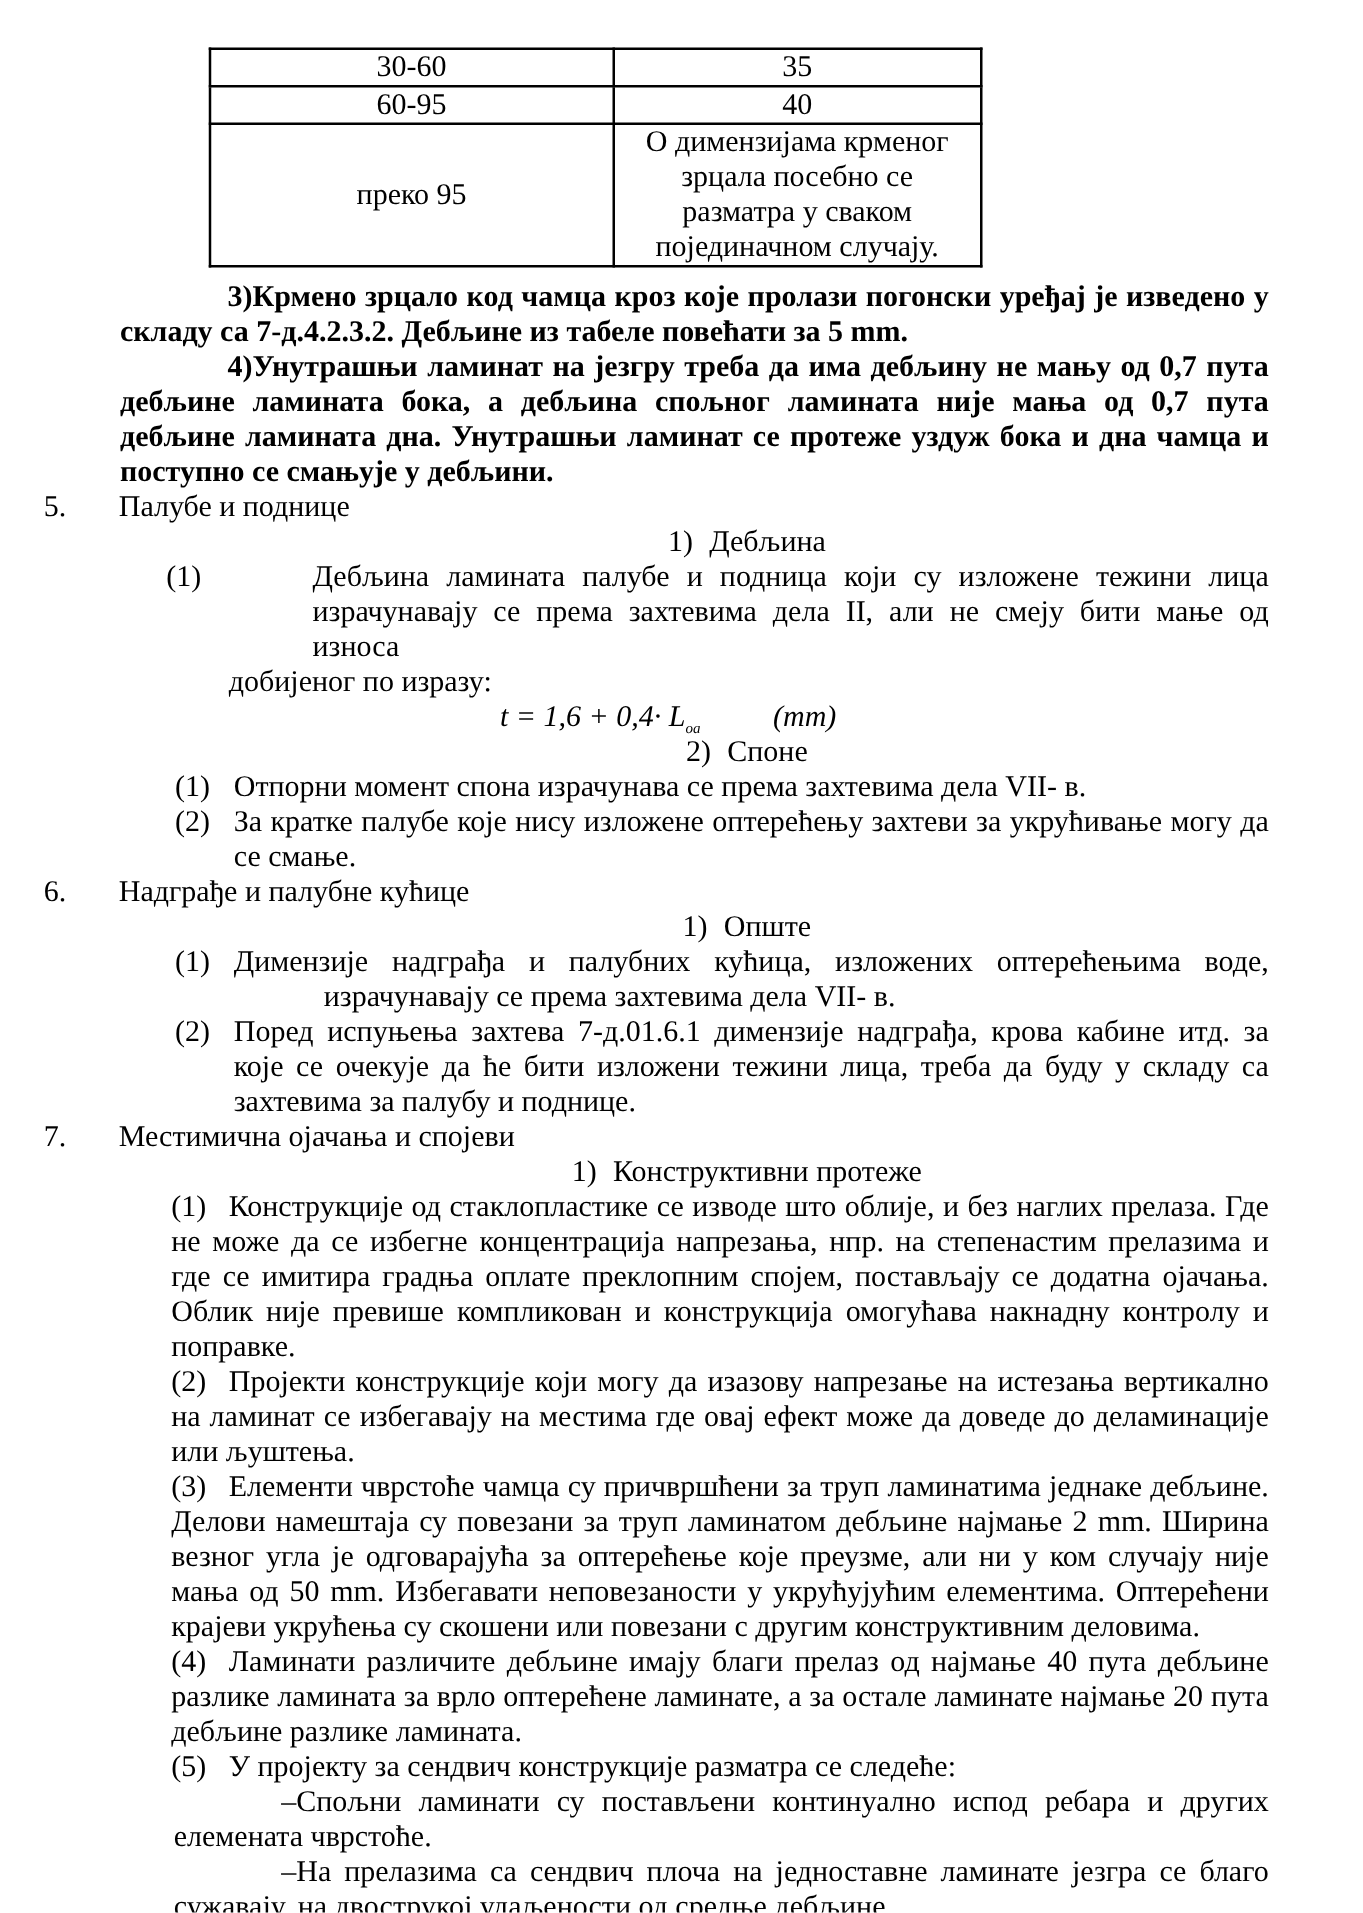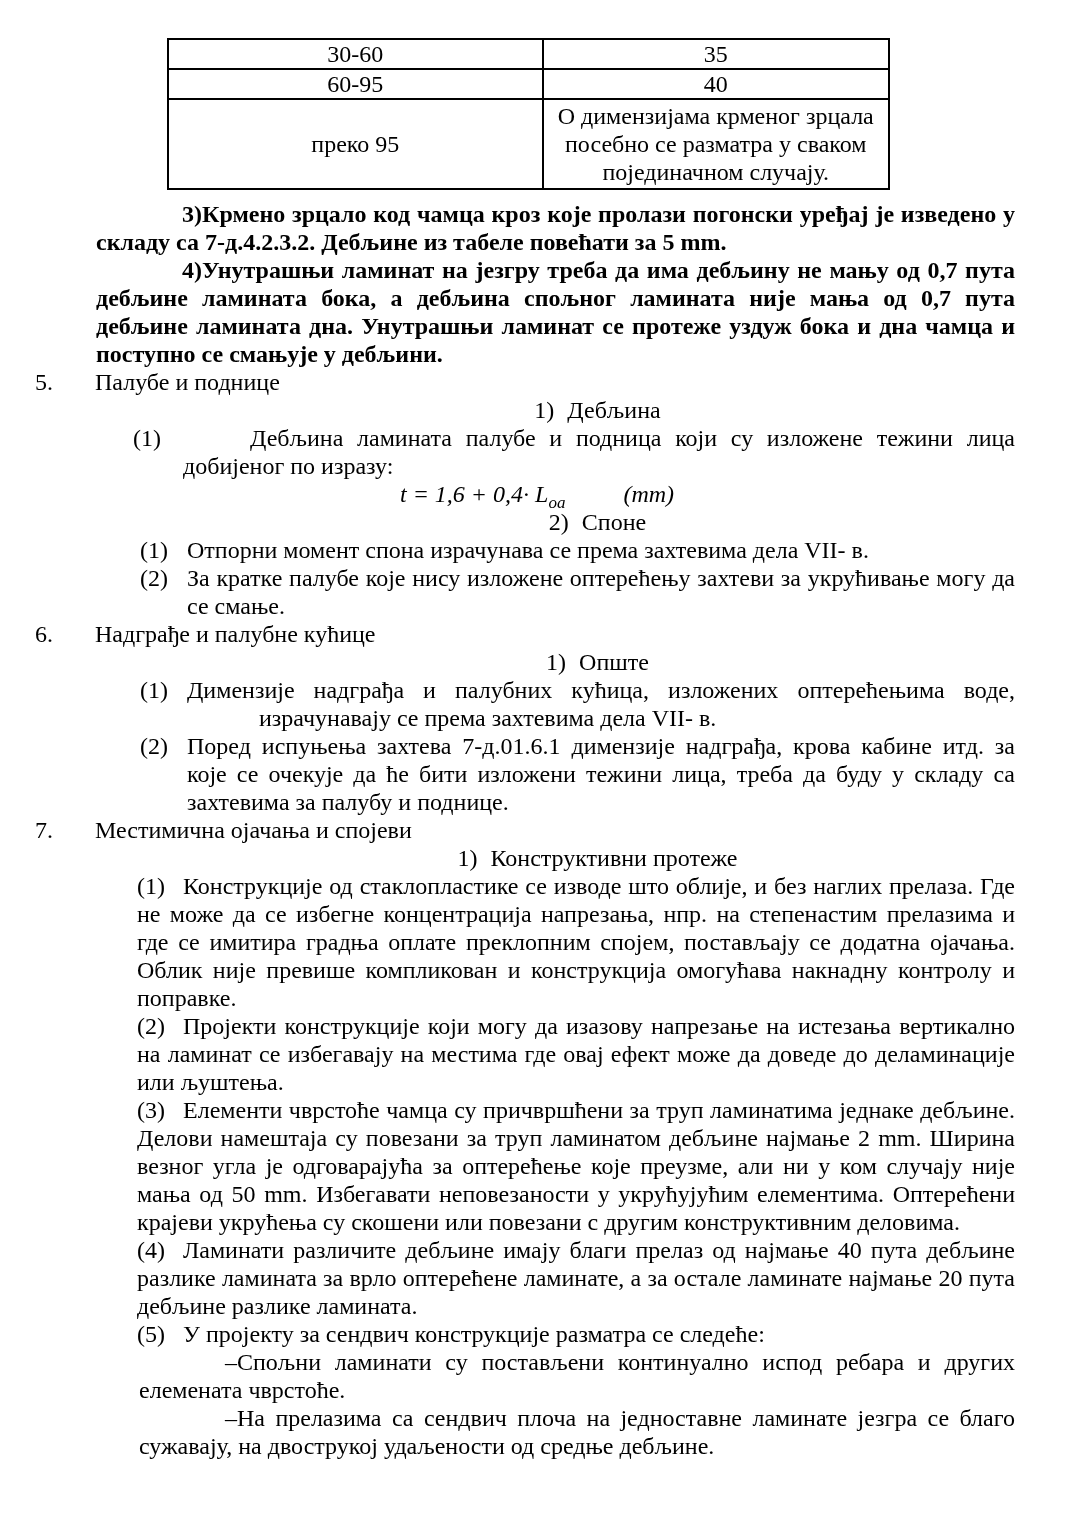--- a/index.html
+++ b/index.html
@@ -4,21 +4,21 @@
 <style>
   html,body{margin:0;padding:0;}
   body{
     width:1090px;height:1530px;overflow:hidden;background:#ffffff;color:#000;
     font-family:"Liberation Serif","DejaVu Serif",serif;
     font-size:24px;line-height:28px;
   }
   .page{padding-top:38px;}
 
   
-  table.dim{border-collapse:collapse;margin-left:167px;width:723px;table-layout:fixed;}
+  table.dim{border-collapse:collapse;margin-left:167px;width:619px;table-layout:fixed;}
   table.dim td{
     border:2px solid #000;text-align:center;vertical-align:middle;
     padding:0 6px;line-height:28px;
   }
   table.dim td.c1{width:50%;}
   tr.r-small td{height:28px;}
   tr.r-big td{height:88px;}
 
   
   .p-i{margin:0 75px 0 96px;text-align:justify;text-indent:43px;font-weight:bold;}
@@ -42,21 +42,21 @@
   .flush .marker{display:inline-block;min-width:46px;}
 
   
   .p511{position:relative;margin:0 75px 0 183px;}
   .p511 .marker{position:absolute;left:-50px;top:0;}
   .p511 .jline{display:block;padding-left:67px;text-align:justify;text-align-last:justify;}
   .p511 .lline{display:block;text-align:left;}
 
   
   .formula{margin-left:400px;font-style:italic;}
-  .formula sub{font-size:17px;line-height:0;}
+  .formula sub{font-size:12px;line-height:0;}
   .formula .funit{margin-left:58px;}
 
   
   .dash{margin:0 75px 0 139px;text-align:justify;text-indent:43px;}
   .dash .marker{display:inline-block;min-width:34px;}
 
   .gap-after-table{height:10px;}
 </style>
 </head>
 <body>
@@ -86,20 +86,21 @@
 
   <p class="p-i"><span class="pnum pnum-narrow">4)</span><span>Унутрашњи ламинат на језгру треба да има дебљину не мању од 0,7 пута дебљине ламината бока, а дебљина спољног ламината није мања од 0,7 пута дебљине ламината дна. Унутрашњи ламинат се протеже уздуж бока и дна чамца и поступно се смањује у дебљини.</span></p>
 
   <div class="l1"><span class="num">5.</span><span>Палубе и поднице</span></div>
 
   <div class="l2"><span class="num">1)</span><span>Дебљина</span></div>
 
   <div class="p511">
     <span class="marker">(1)</span>
     <span class="jline">Дебљина ламината палубе и подница који су изложене тежини лица</span>
+    <span class="jline">израчунавају се према захтевима дела II, али не смеју бити мање од износа</span>
     <span class="lline">добијеног по изразу:</span>
   </div>
 
   <div class="formula"><span>t = 1,6 + 0,4· L</span><sub>oa</sub><span class="funit">(mm)</span></div>
 
   <div class="l2"><span class="num">2)</span><span>Споне</span></div>
 
   <p class="hang"><span class="marker">(1)</span><span>Отпорни момент спона израчунава се према захтевима дела VII- в.</span></p>
 
   <p class="hang"><span class="marker">(2)</span><span>За кратке палубе које нису изложене оптерећењу захтеви за укрућивање могу  да се смање.</span></p>

